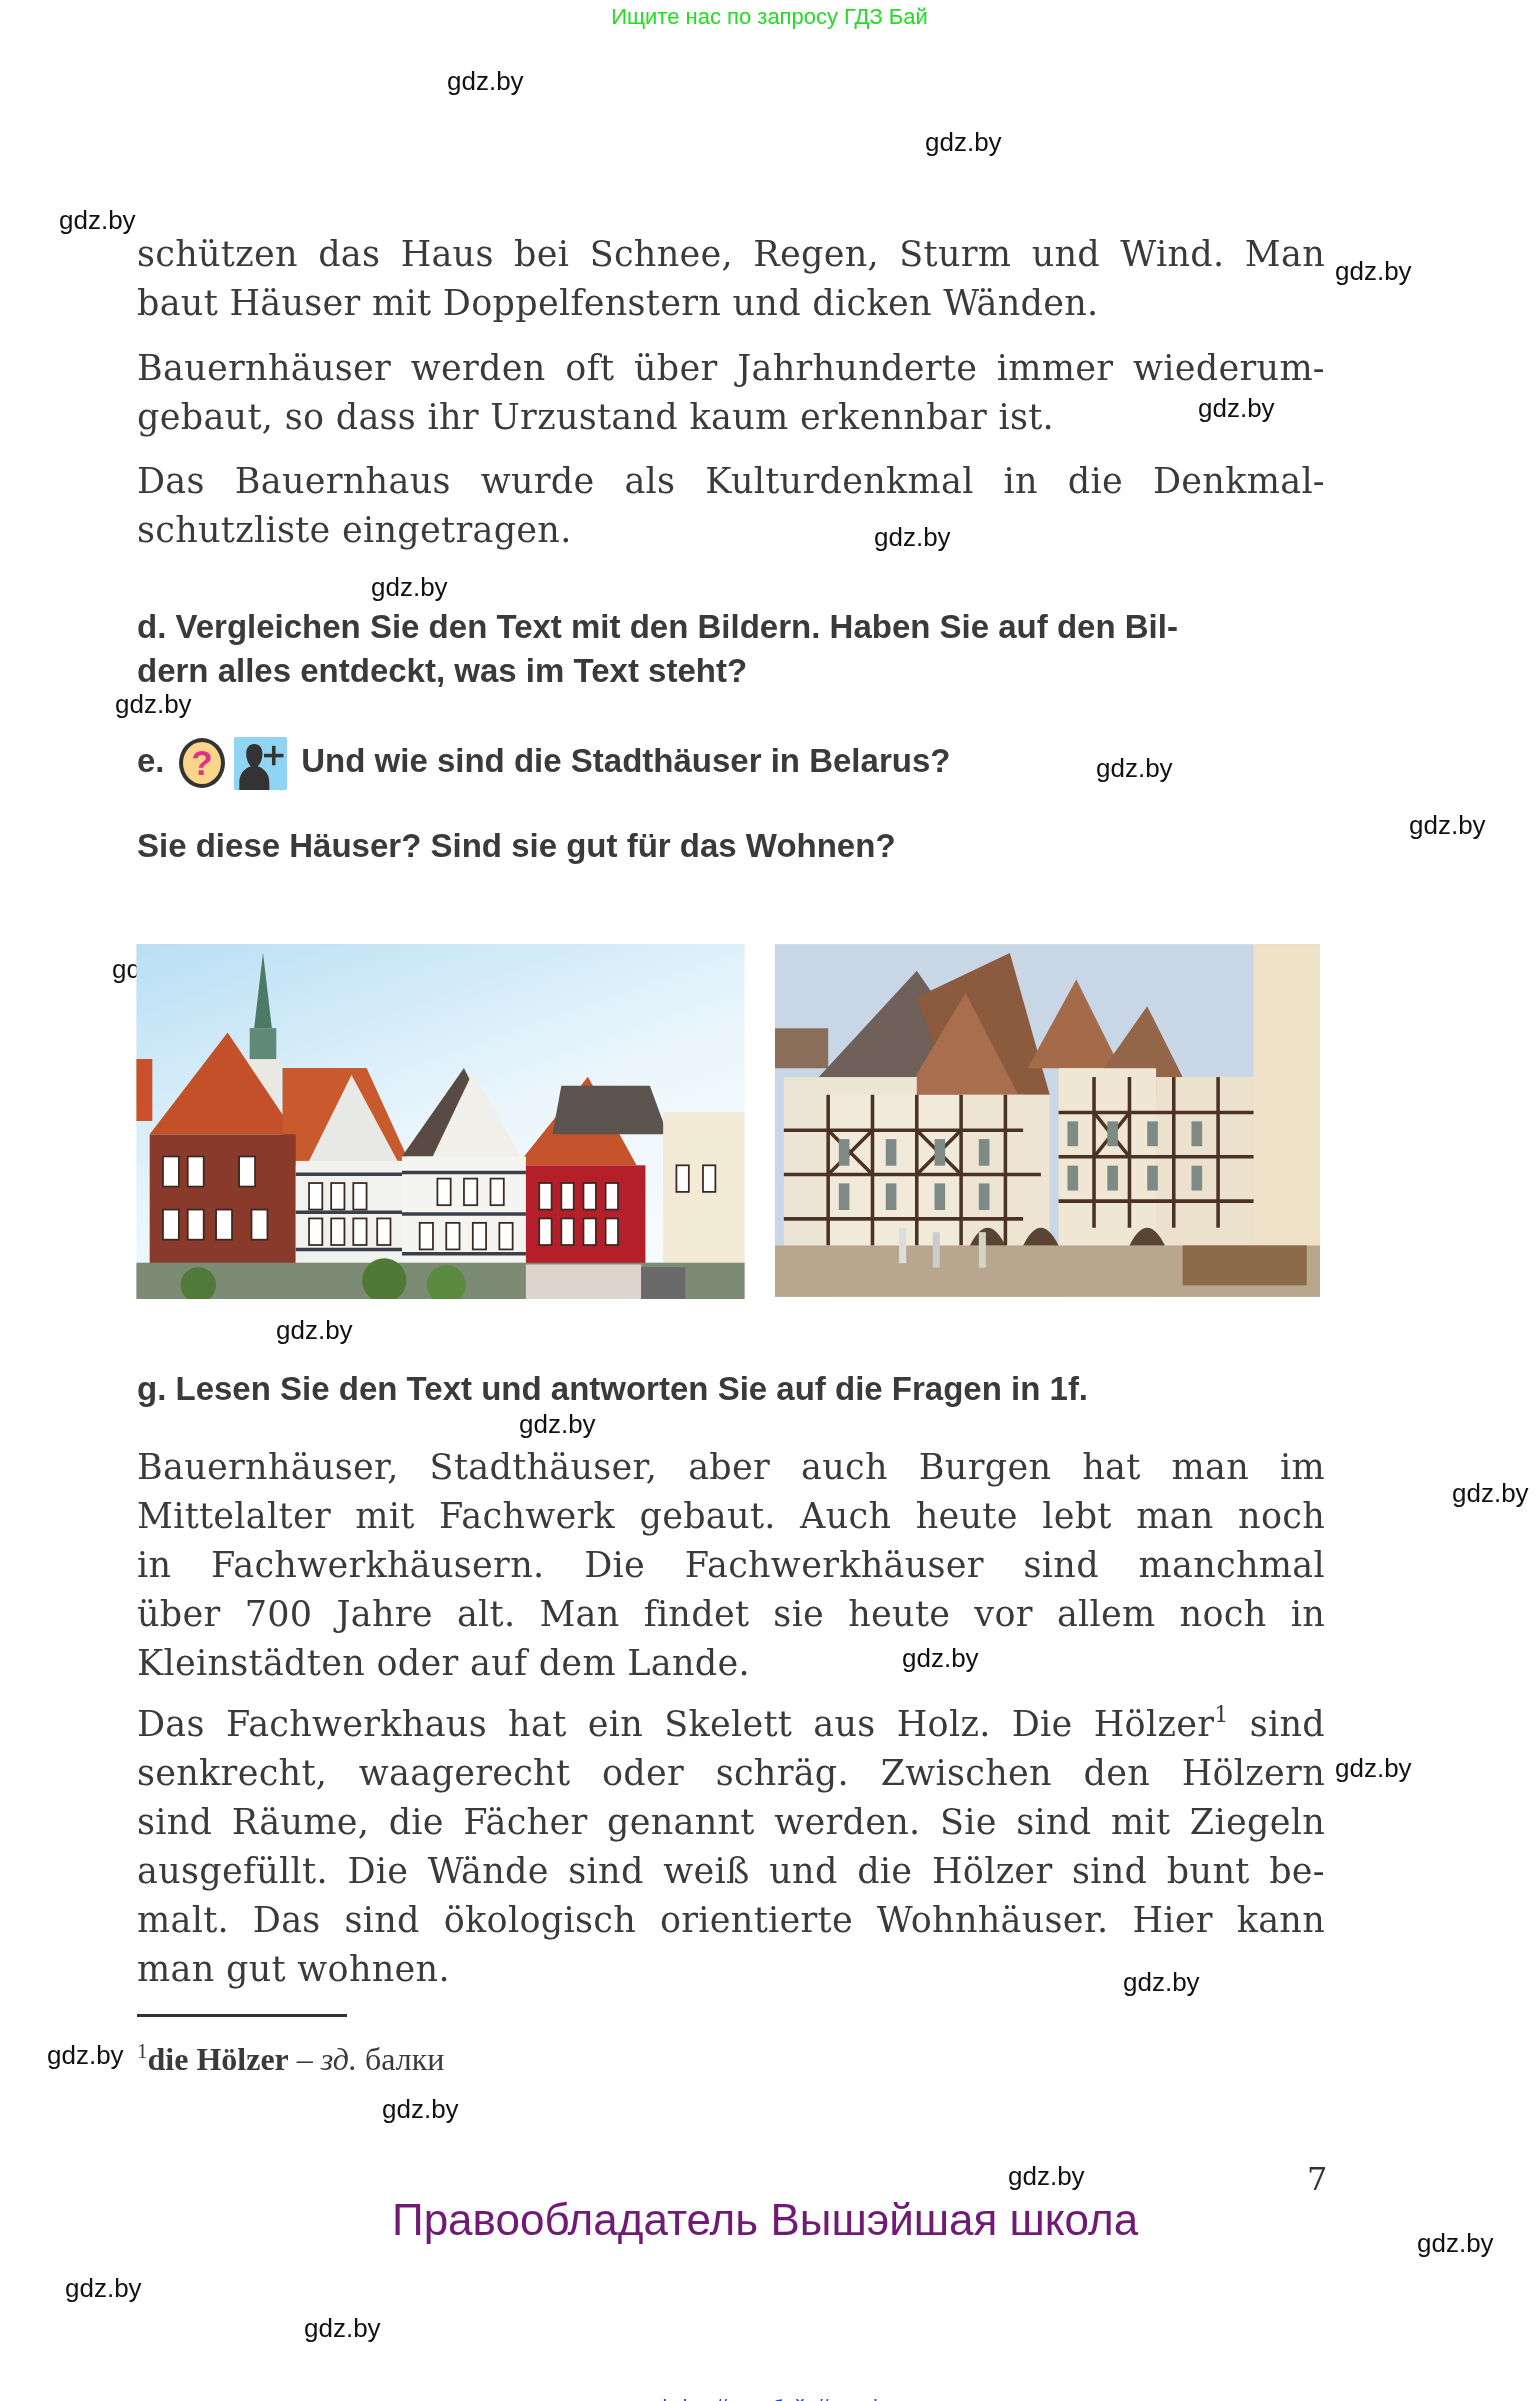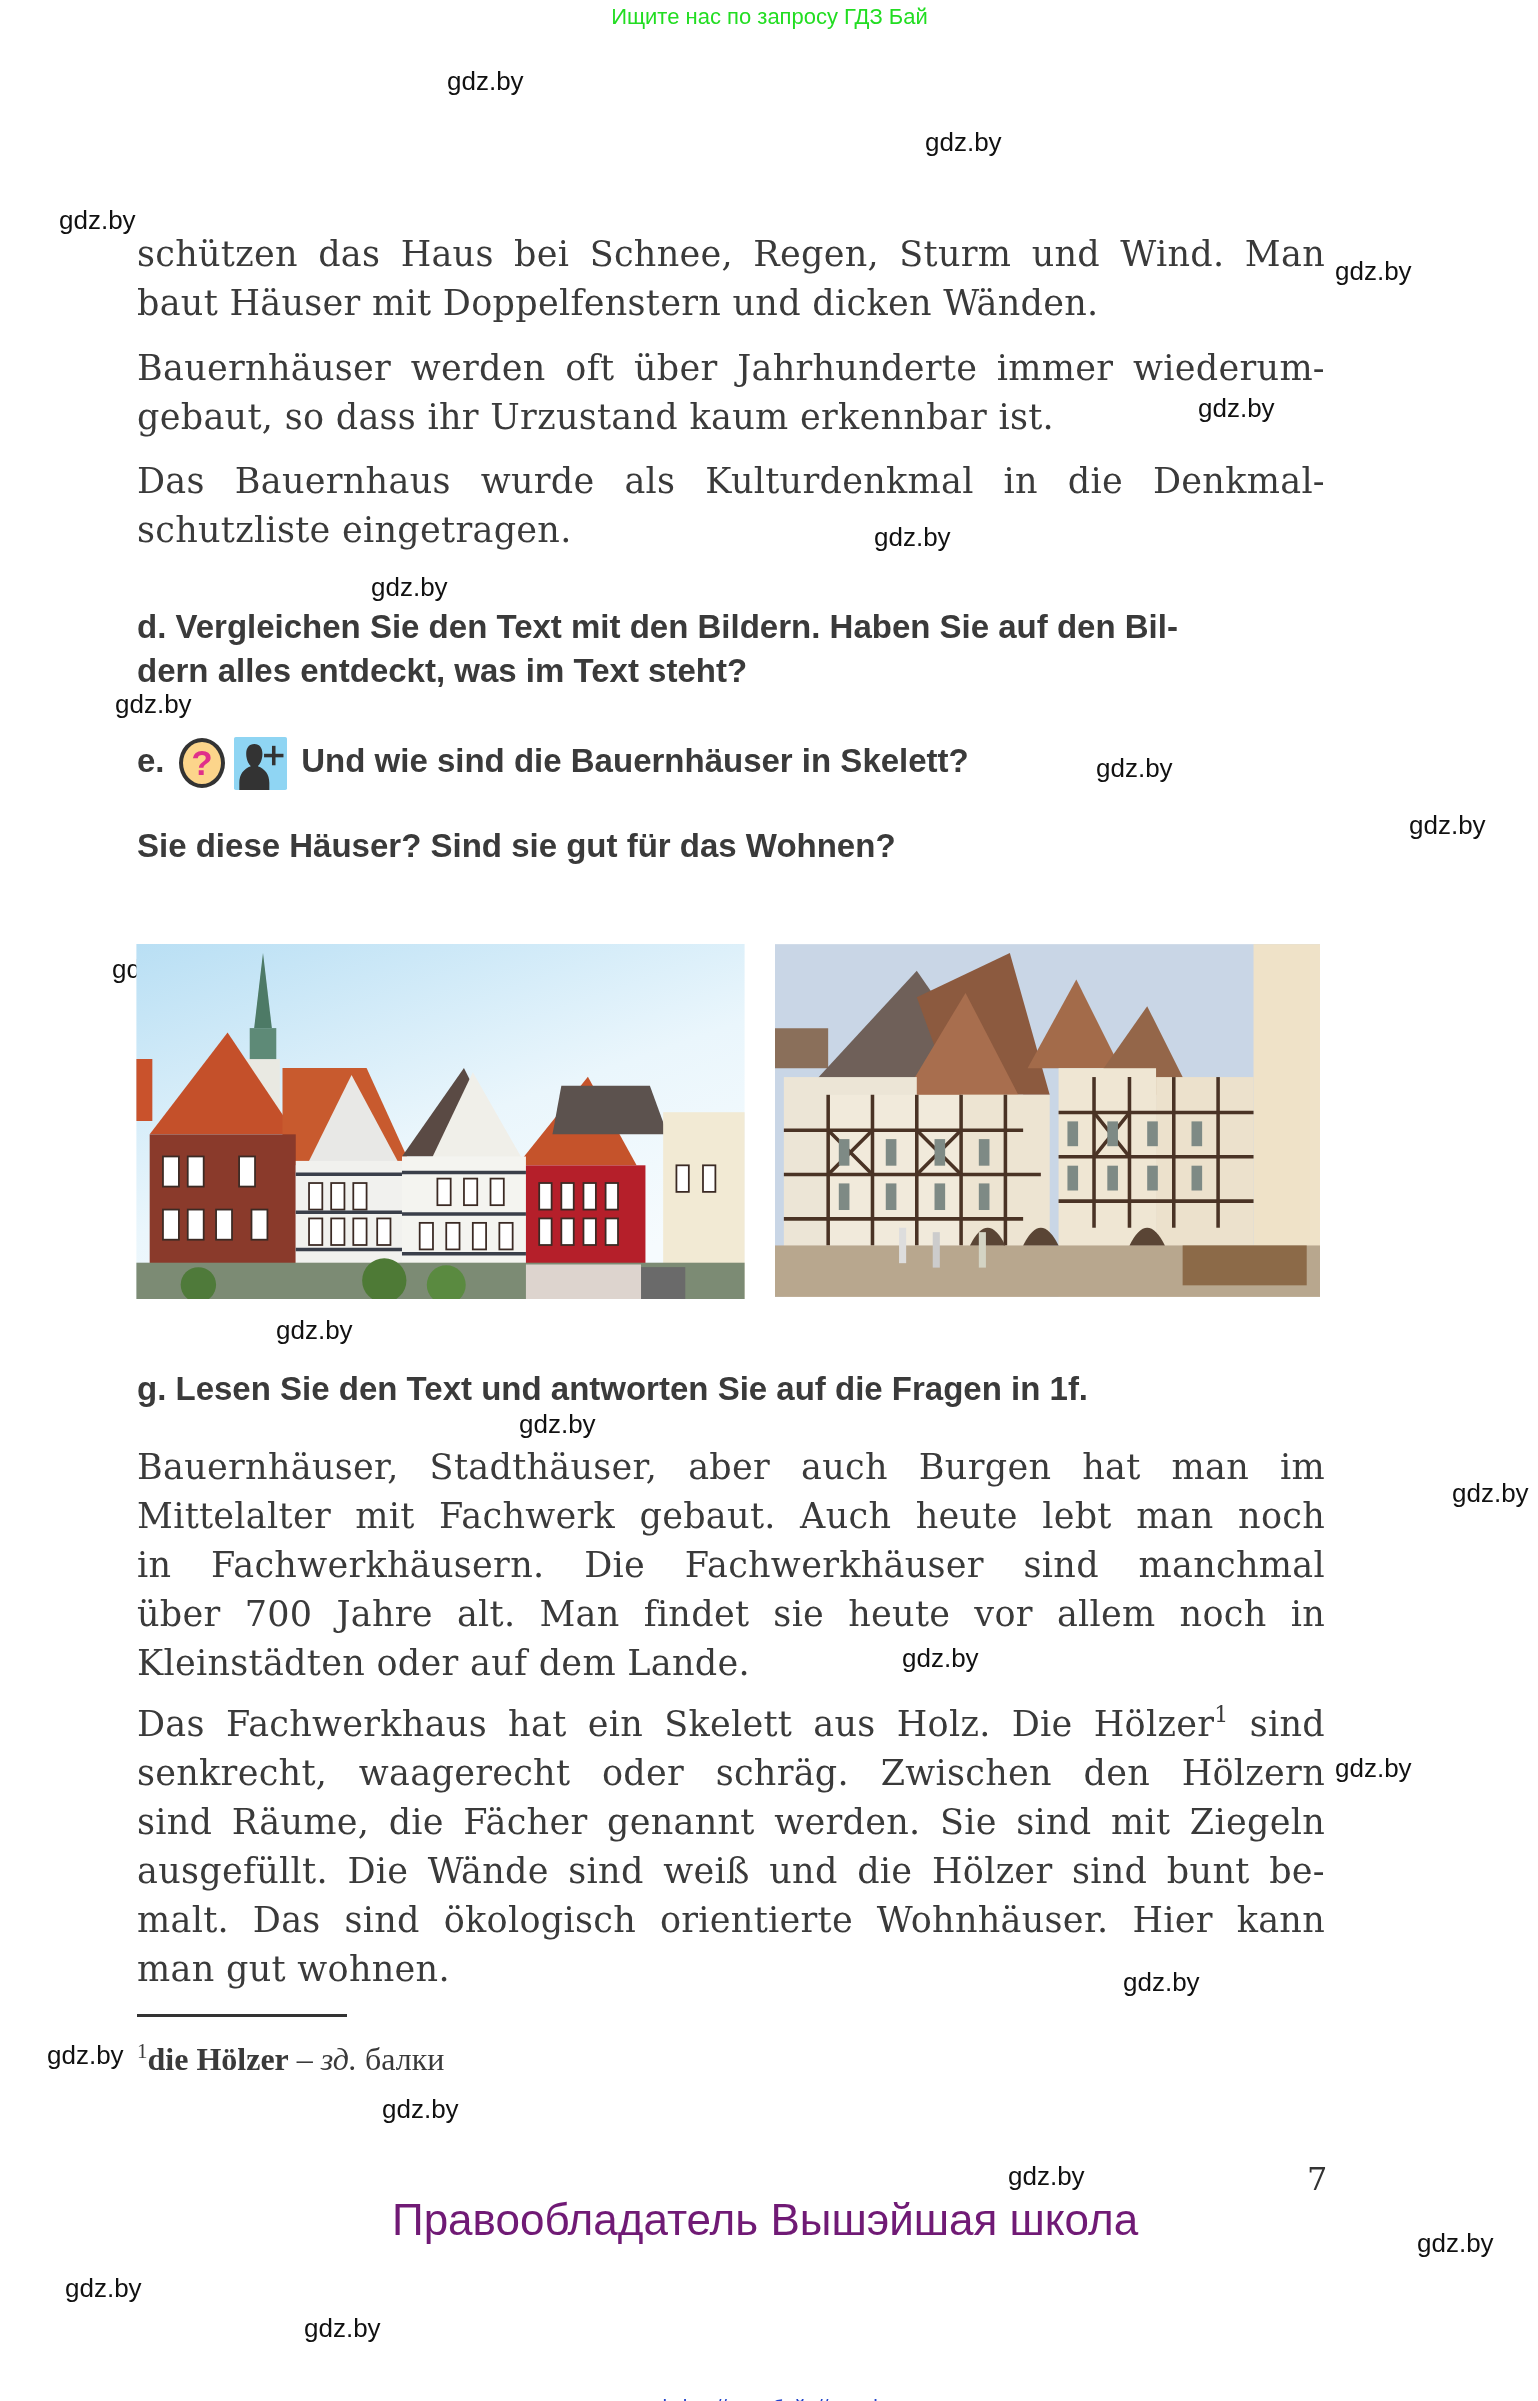--- a/index.html
+++ b/index.html
@@ -87,21 +87,21 @@
   </div>
 
   <div class="task" style="top:732px; line-height:57px;">
     <span class="line">
       <span>e.</span>
       <span class="icon-question">?</span><span class="icon-person-add"><svg width="53" height="53" viewBox="0 0 60 60">
             <path d="M23 8 C30 8 33 14 32 22 C31 28 29 31 27 33 C35 36 40 42 40 52 L40 60 L6 60 L6 52 C6 42 11 36 19 33 C17 31 15 28 14 22 C13 14 16 8 23 8 Z" fill="#333"></path>
             <rect x="43" y="10" width="4" height="22" fill="#333"></rect>
             <rect x="34" y="19" width="22" height="4" fill="#333"></rect>
           </svg></span>
-      <span>Und wie sind die Bauernhäuser in Skelett?</span>
+      <span>Und wie sind die Stadthäuser in Belarus?</span>
     </span>
   </div>
 
   <div class="task" style="top:824px;">
     <span class="line">Sie diese Häuser? Sind sie gut für das Wohnen?</span>
   </div>
 
   <div class="task" style="top:1367px;">
     <span class="line">g. Lesen Sie den Text und antworten Sie auf die Fragen in 1f.</span>
   </div>

